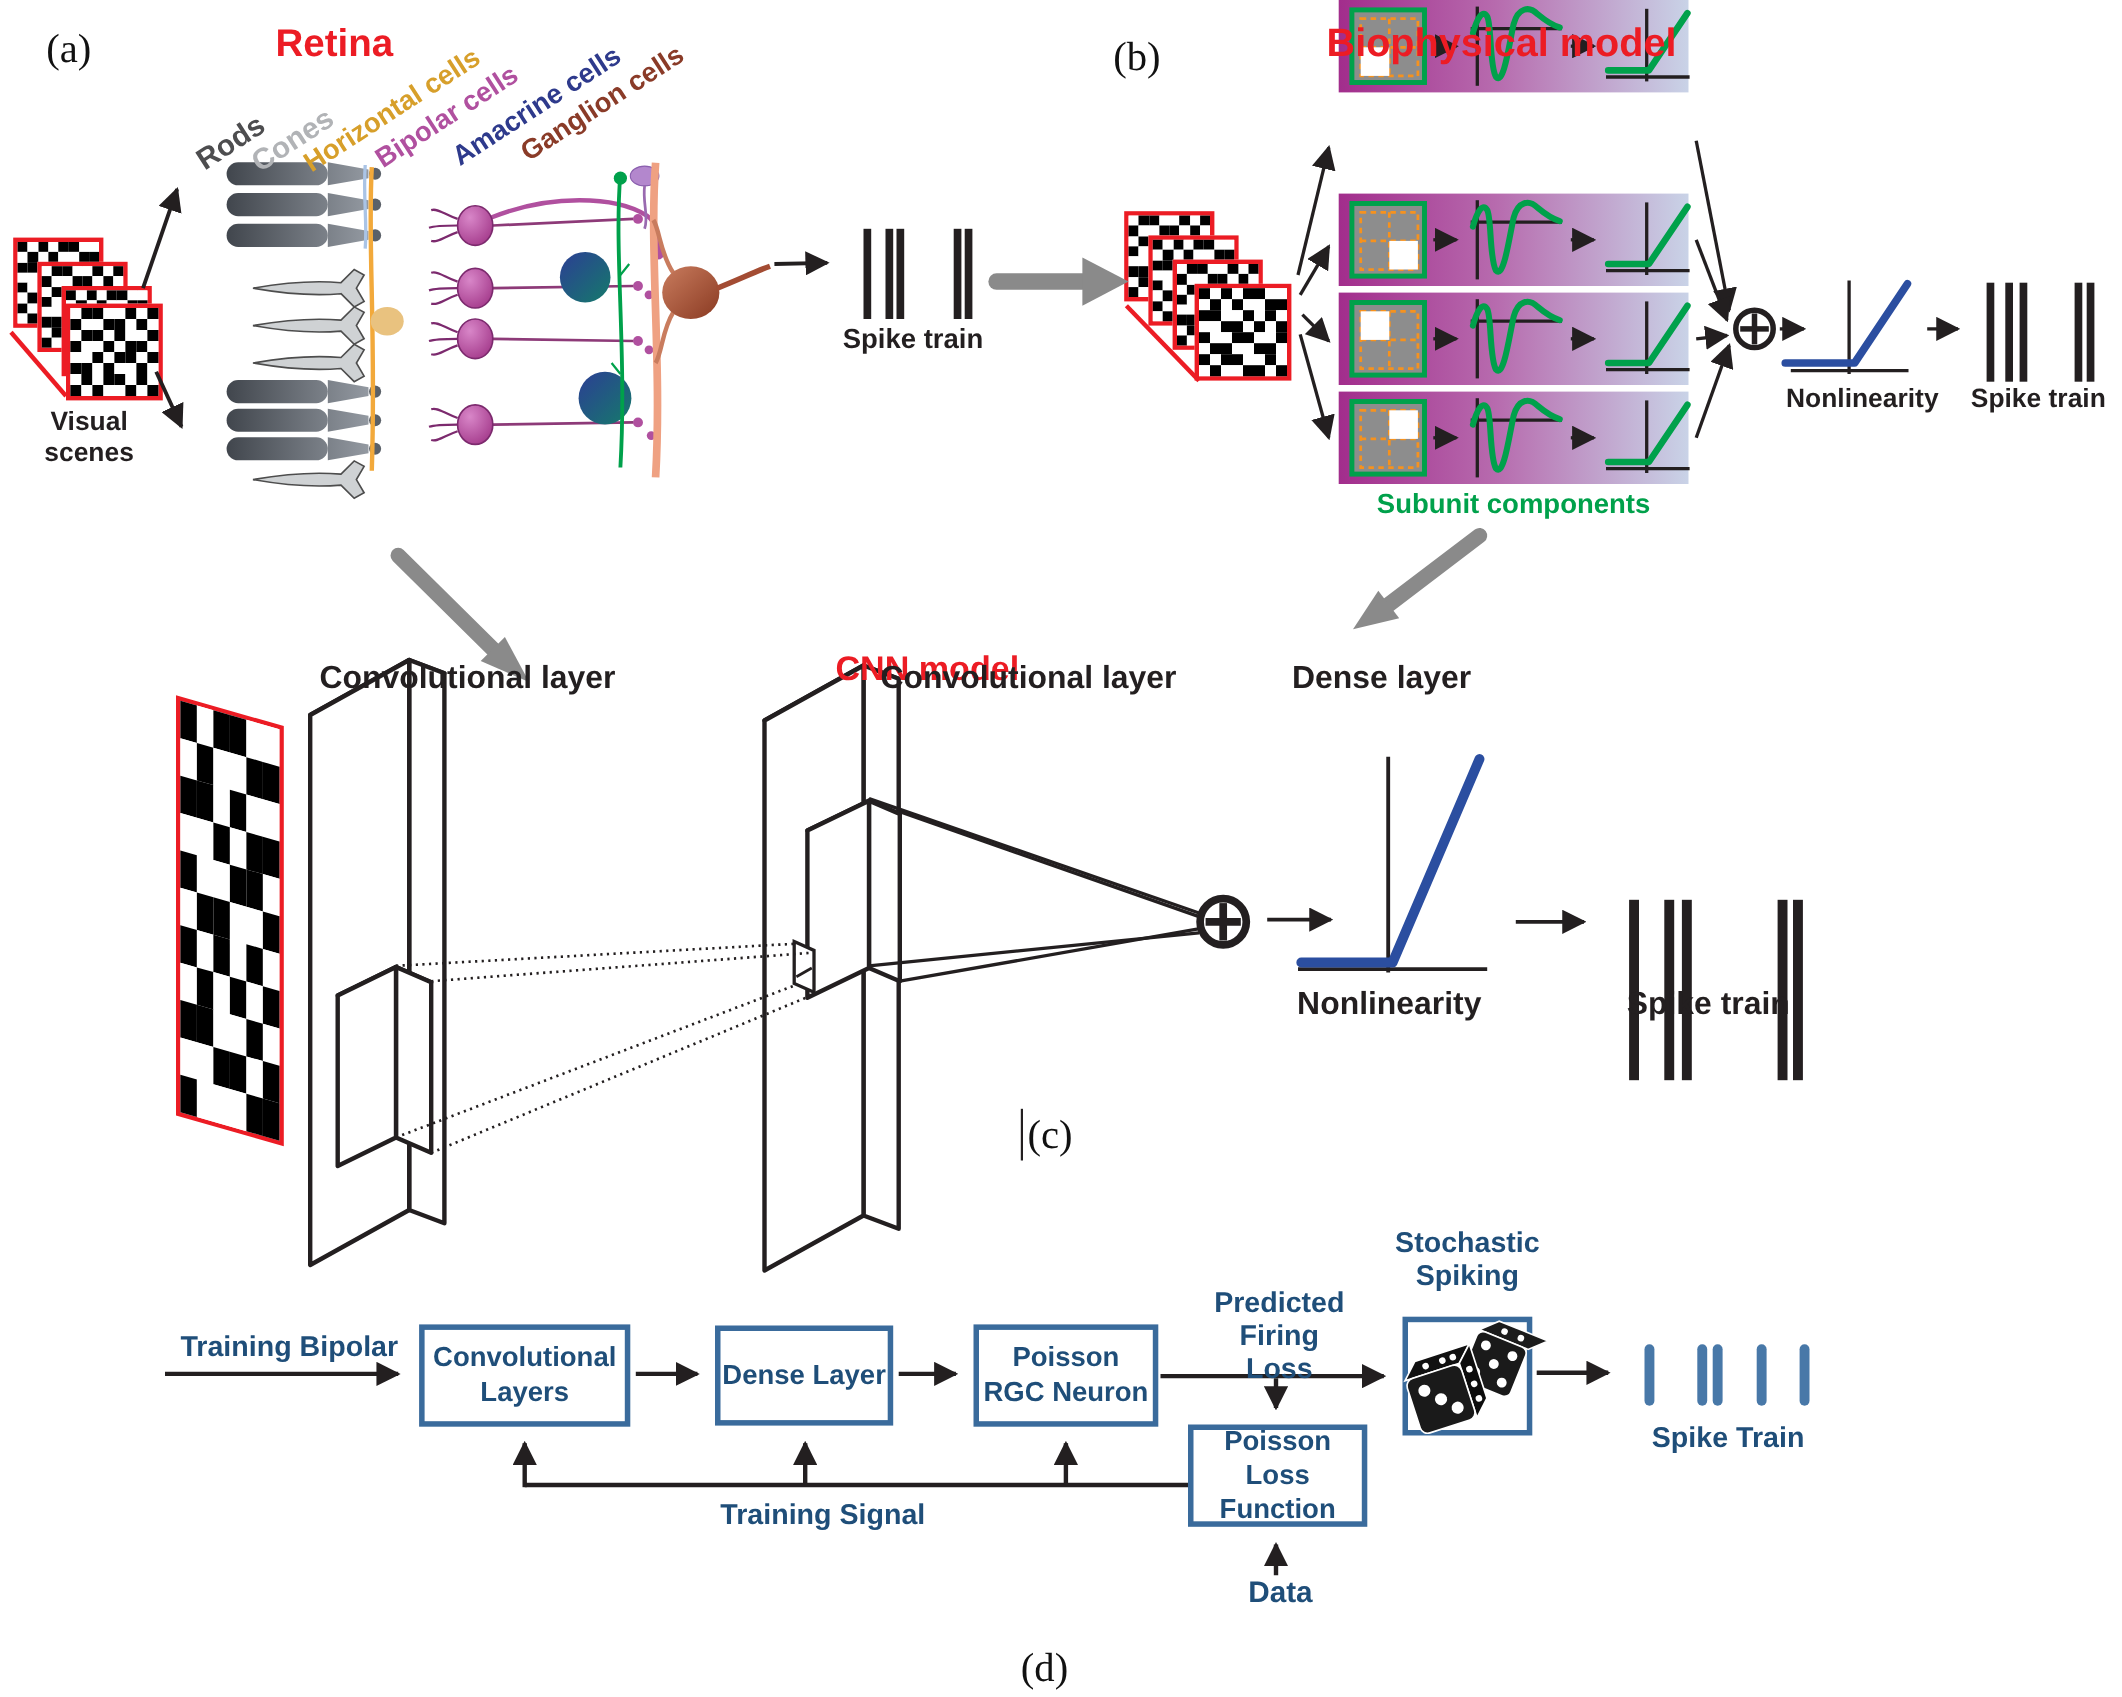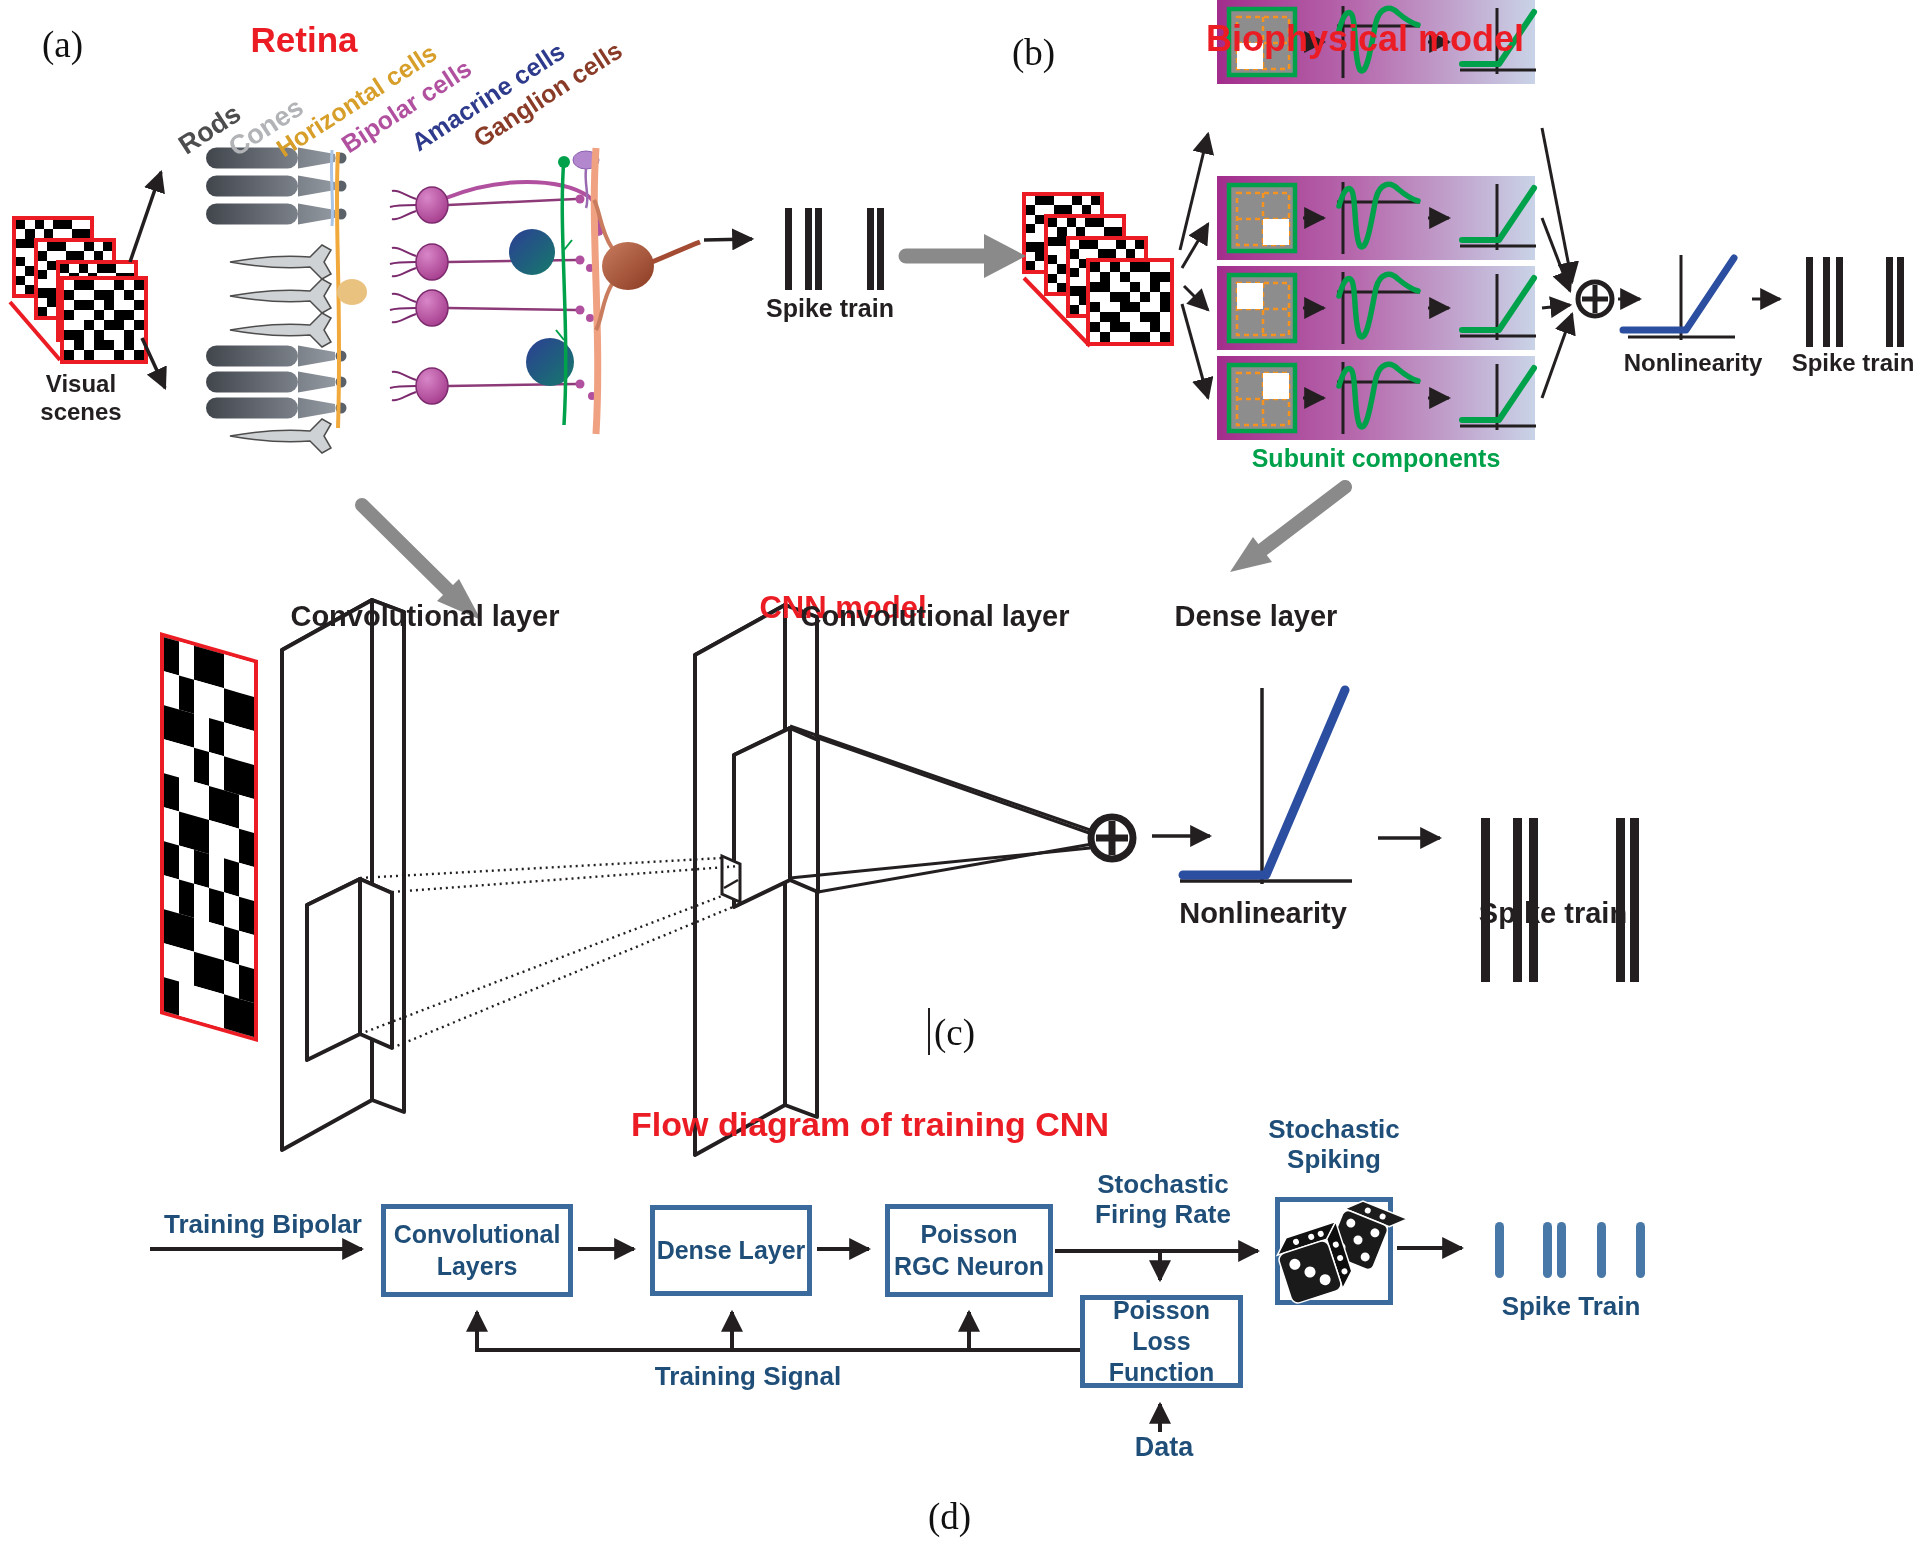--- a/index.html
+++ b/index.html
@@ -1003,21 +1003,20 @@
   <div class="lbl ctr" style="left:1788px;top:349px;width:130px;font-size:24px;">Spike train</div>
 
   <div class="lbl red ctr" style="left:718px;top:590px;width:250px;font-size:31px;">CNN model</div>
   <div class="lbl ctr" style="left:265px;top:600px;width:320px;font-size:29px;">Convolutional layer</div>
   <div class="lbl ctr" style="left:775px;top:600px;width:320px;font-size:29px;">Convolutional layer</div>
   <div class="lbl ctr" style="left:1146px;top:600px;width:220px;font-size:29px;">Dense layer</div>
   <div class="lbl ctr" style="left:1138px;top:897px;width:250px;font-size:29px;">Nonlinearity</div>
   <div class="lbl ctr" style="left:1438px;top:897px;width:230px;font-size:29px;">Spike train</div>
   <div class="lbl serif" style="left:934px;top:1012px;">(c)</div>
 
-  <div class="lbl red ctr" style="left:600px;top:1105px;width:540px;font-size:34px;">Flow diagram of training CNN</div>
   <div class="lbl navy ctr" style="left:133px;top:1210px;width:260px;font-size:26px;">Training Bipolar</div>
-  <div class="lbl navy ctr" style="left:1095px;top:1170px;width:136px;font-size:26px;">Stochastic Firing Rate</div>
+  <div class="lbl navy ctr" style="left:1095px;top:1170px;width:136px;font-size:26px;">Predicted Firing Loss</div>
   <div class="lbl navy ctr" style="left:1262px;top:1115px;width:144px;font-size:26px;">Stochastic Spiking</div>
   <div class="lbl navy ctr" style="left:640px;top:1362px;width:216px;font-size:26px;">Training Signal</div>
   <div class="lbl navy ctr" style="left:1114px;top:1432px;width:100px;font-size:27px;">Data</div>
   <div class="lbl navy ctr" style="left:1499px;top:1292px;width:144px;font-size:26px;">Spike Train</div>
   <div class="lbl serif" style="left:928px;top:1496px;">(d)</div>
 </div>
 
 </body></html>

